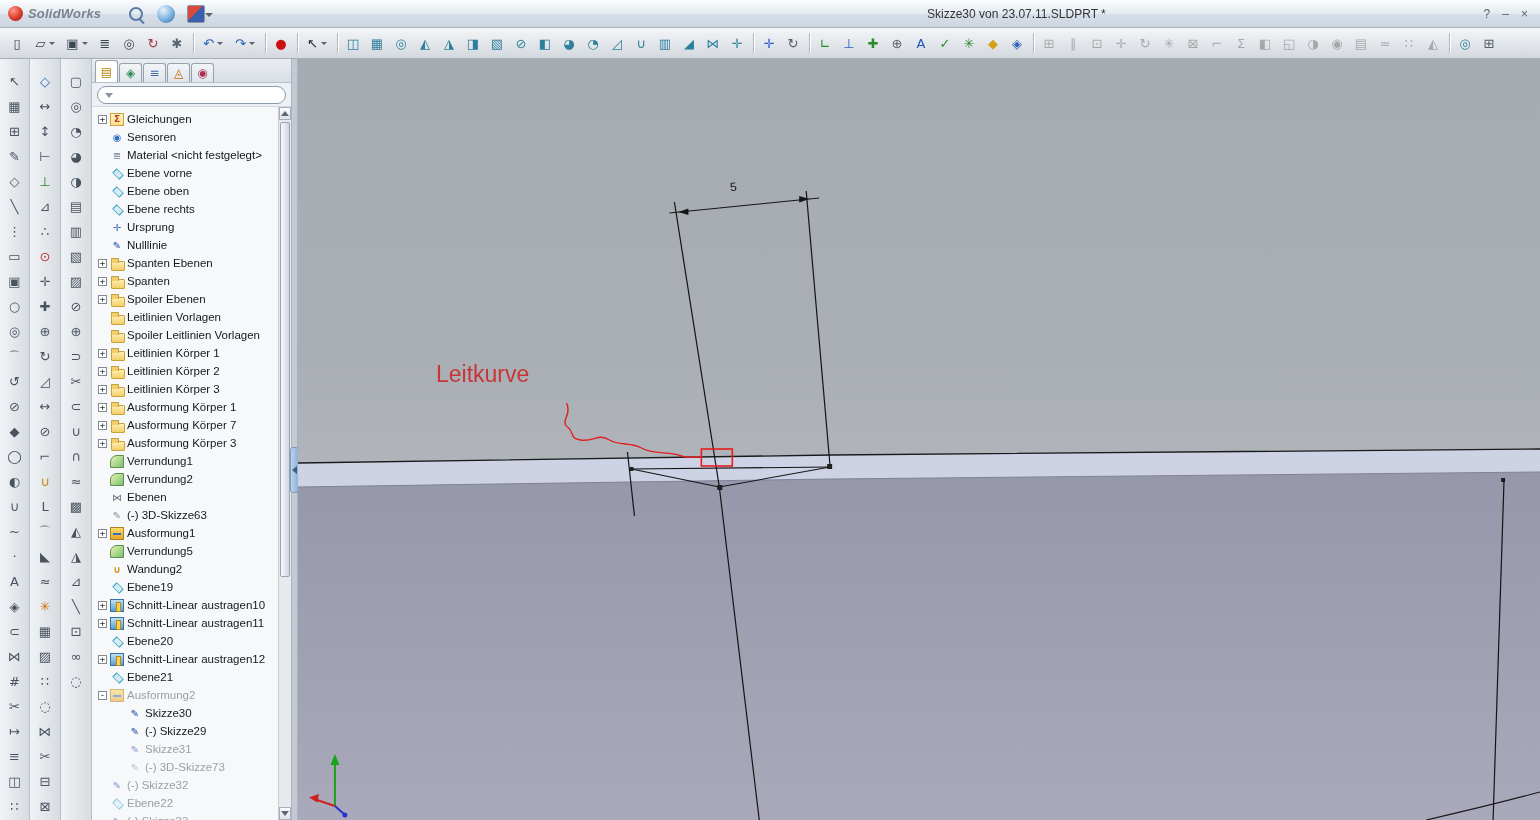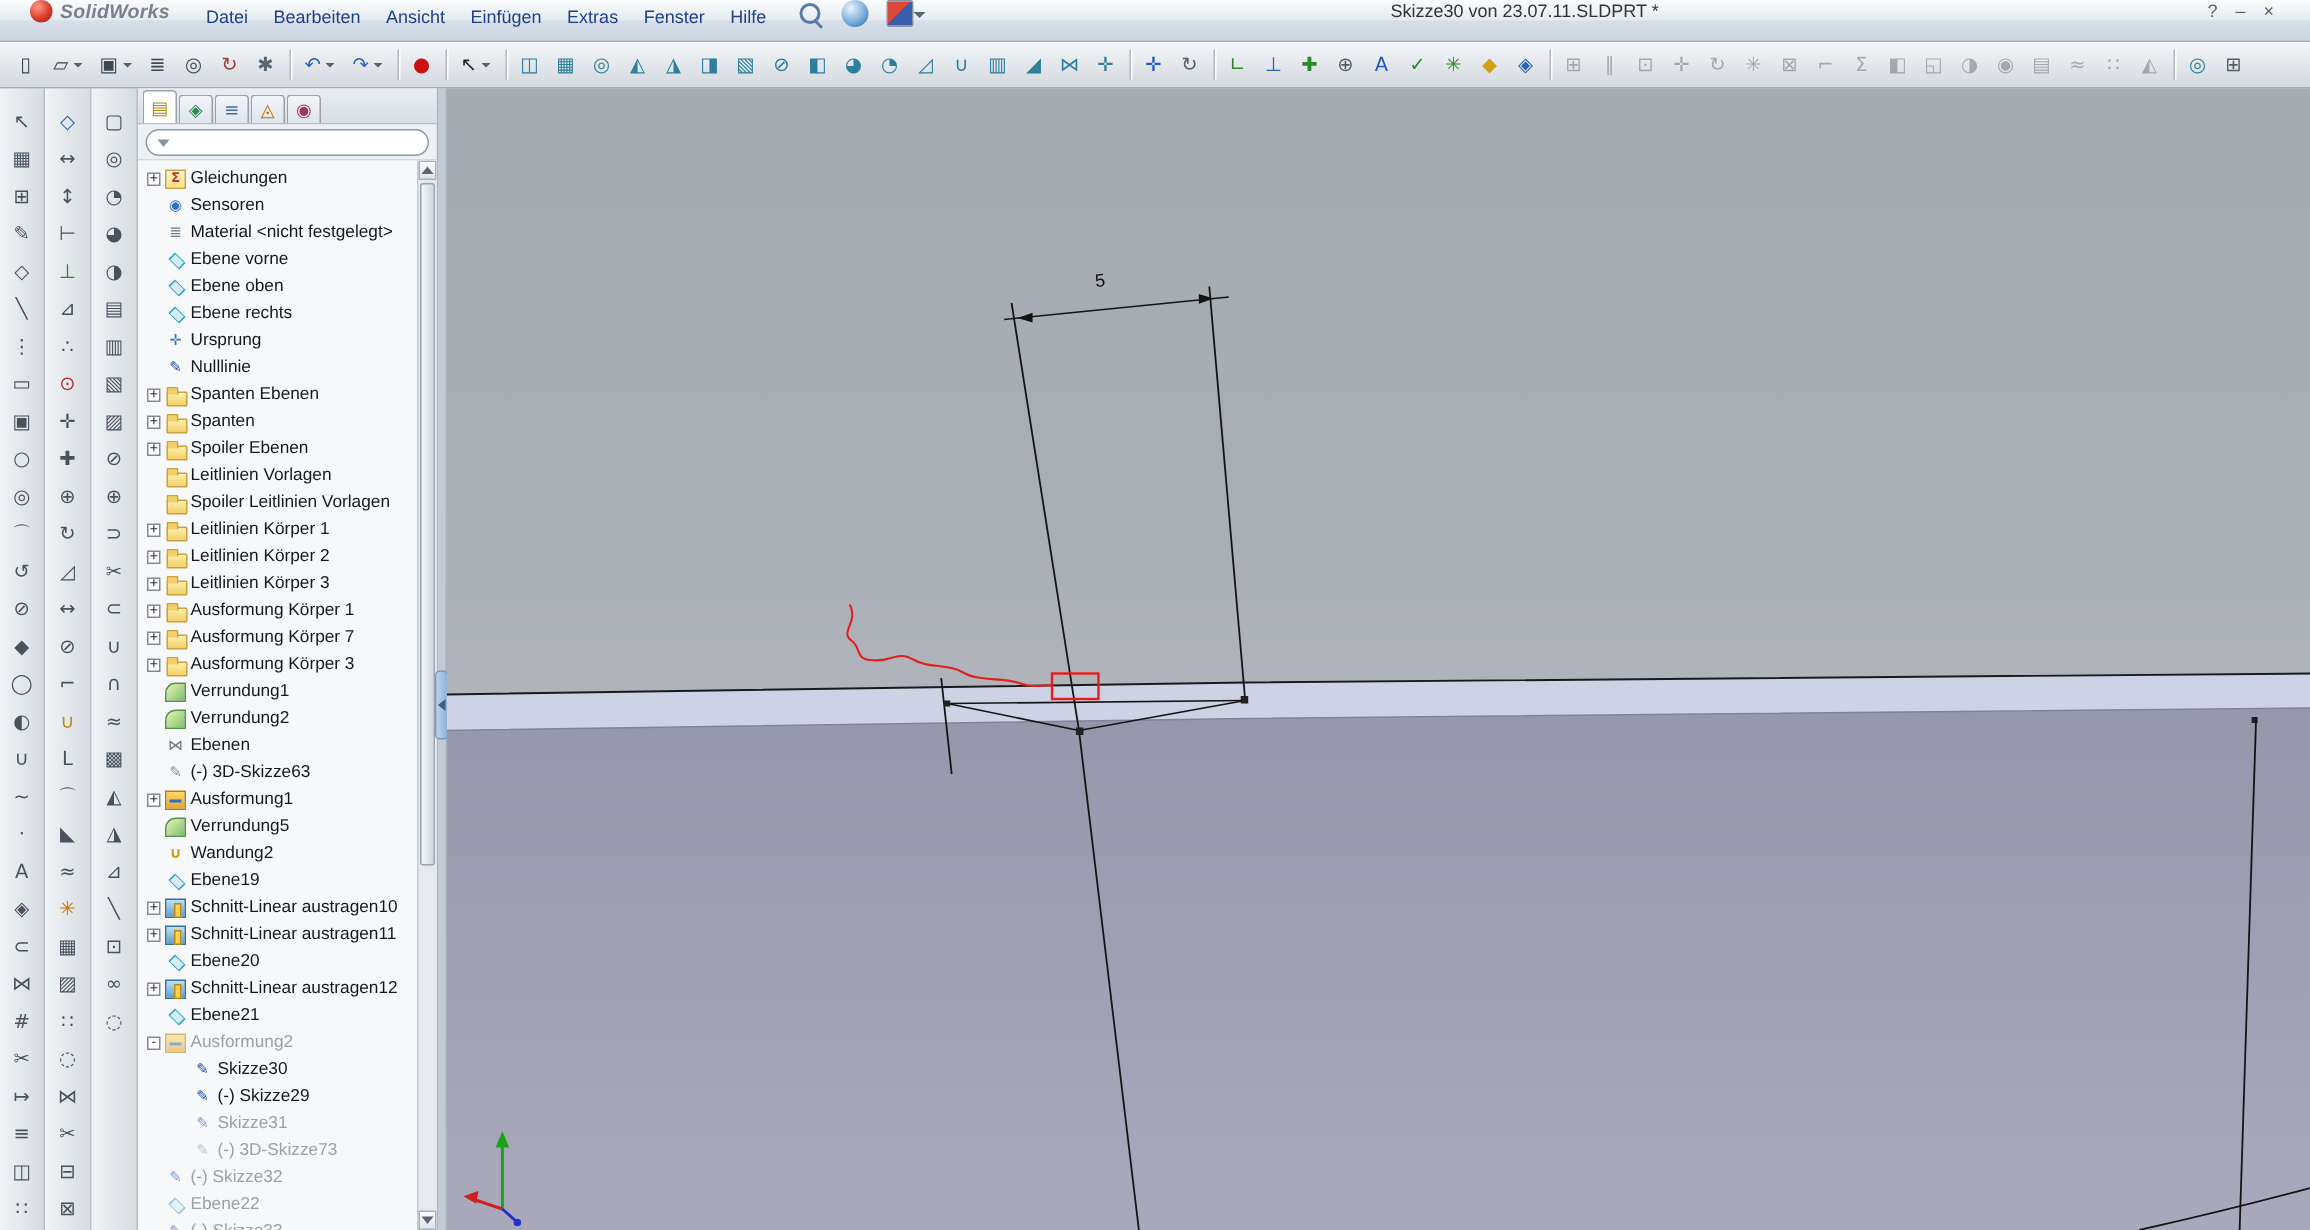--- a/index.html
+++ b/index.html
@@ -1,21 +1,21 @@
 <!DOCTYPE html>
 <html><head>
 <meta charset="utf-8">
 <style>
   *{margin:0;padding:0;box-sizing:border-box}
   html,body{width:1540px;height:820px;overflow:hidden}
   body{font-family:"Liberation Sans",sans-serif;background:#cfd3d8}
   .app{position:relative;width:1540px;height:820px;background:#cfd3d8;overflow:hidden}
 
   
-  .titlebar{height:28px;display:flex;align-items:flex-start;background:linear-gradient(#fbfdfe,#e4eaf1 50%,#d7dfe9 51%,#ccd5e1);border-bottom:1px solid #a9b1bb;position:relative;padding:0 20px;gap:2px}
+  .titlebar{height:28px;display:flex;align-items:center;background:linear-gradient(#fbfdfe,#e4eaf1 50%,#d7dfe9 51%,#ccd5e1);border-bottom:1px solid #a9b1bb;position:relative;padding:0 8px;gap:2px}
   .logo{display:flex;align-items:center;gap:5px;margin-right:14px}
   .logo-mark{width:15px;height:15px;border-radius:50%;background:radial-gradient(circle at 35% 30%,#ff9a8a,#d93c2a 55%,#8e1d10)}
   .logo-text{font-size:13px;font-weight:bold;font-style:italic;color:#7b828b;letter-spacing:.2px}
   .menu{display:flex;gap:1px}
   .menu-item{font-size:12px;color:#20408c;padding:4px 8px;cursor:default;white-space:nowrap}
   .quick-icons{display:flex;align-items:center;gap:12px;margin-left:10px}
   .qbtn{position:relative;display:inline-block;width:18px;height:18px}
   .q-search-icon::before{content:"";position:absolute;left:2px;top:2px;width:10px;height:10px;border:2px solid #5a7ba6;border-radius:50%}
   .q-search-icon::after{content:"";position:absolute;right:0;bottom:1px;width:7px;height:2px;background:#5a7ba6;transform:rotate(45deg)}
   .q-resources-sphere-icon{border-radius:50%;background:radial-gradient(circle at 35% 30%,#eaf4ff,#6fa8d8 60%,#2c5f94)}
@@ -101,36 +101,20 @@
 </head>
 <body>
 
 <div class="app">
 
   <div class="titlebar">
     <div class="logo">
       <span class="logo-mark"></span>
       <span class="logo-text">SolidWorks</span>
     </div>
-    <div class="menu">
-
-        <span class="menu-item">Datei</span>
-
-        <span class="menu-item">Bearbeiten</span>
-
-        <span class="menu-item">Ansicht</span>
-
-        <span class="menu-item">Einfügen</span>
-
-        <span class="menu-item">Extras</span>
-
-        <span class="menu-item">Fenster</span>
-
-        <span class="menu-item">Hilfe</span>
-      </div>
     <div class="quick-icons">
 
         <span class="qbtn q-search-icon"></span>
 
         <span class="qbtn q-resources-sphere-icon"></span>
 
         <span class="qbtn q-assistant-icon dd"></span>
       </div>
     <span class="title-center">Skizze30 von 23.07.11.SLDPRT *</span>
     <div class="win-controls">
@@ -1079,16 +1063,17 @@
           <line x1="37" y1="747" x2="37" y2="701" stroke="#19a319" stroke-width="2"></line>
           <polygon points="37,695 32.5,706 41.5,706" fill="#19a319"></polygon>
           <line x1="37" y1="747" x2="16" y2="740" stroke="#cf1f1f" stroke-width="2"></line>
           <polygon points="11,738.5 21,735 19.5,743.5" fill="#cf1f1f"></polygon>
           <line x1="37" y1="747" x2="46" y2="755" stroke="#2233cc" stroke-width="2"></line>
           <circle cx="47" cy="756" r="2.5" fill="#2233cc"></circle>
         </g>
       </svg>
       <span class="vp-dim">5</span>
       <div class="vp-annot">
+        <div>Leitkurve</div>
       </div>
     </div>
   </div>
 </div>
 
 </body></html>

